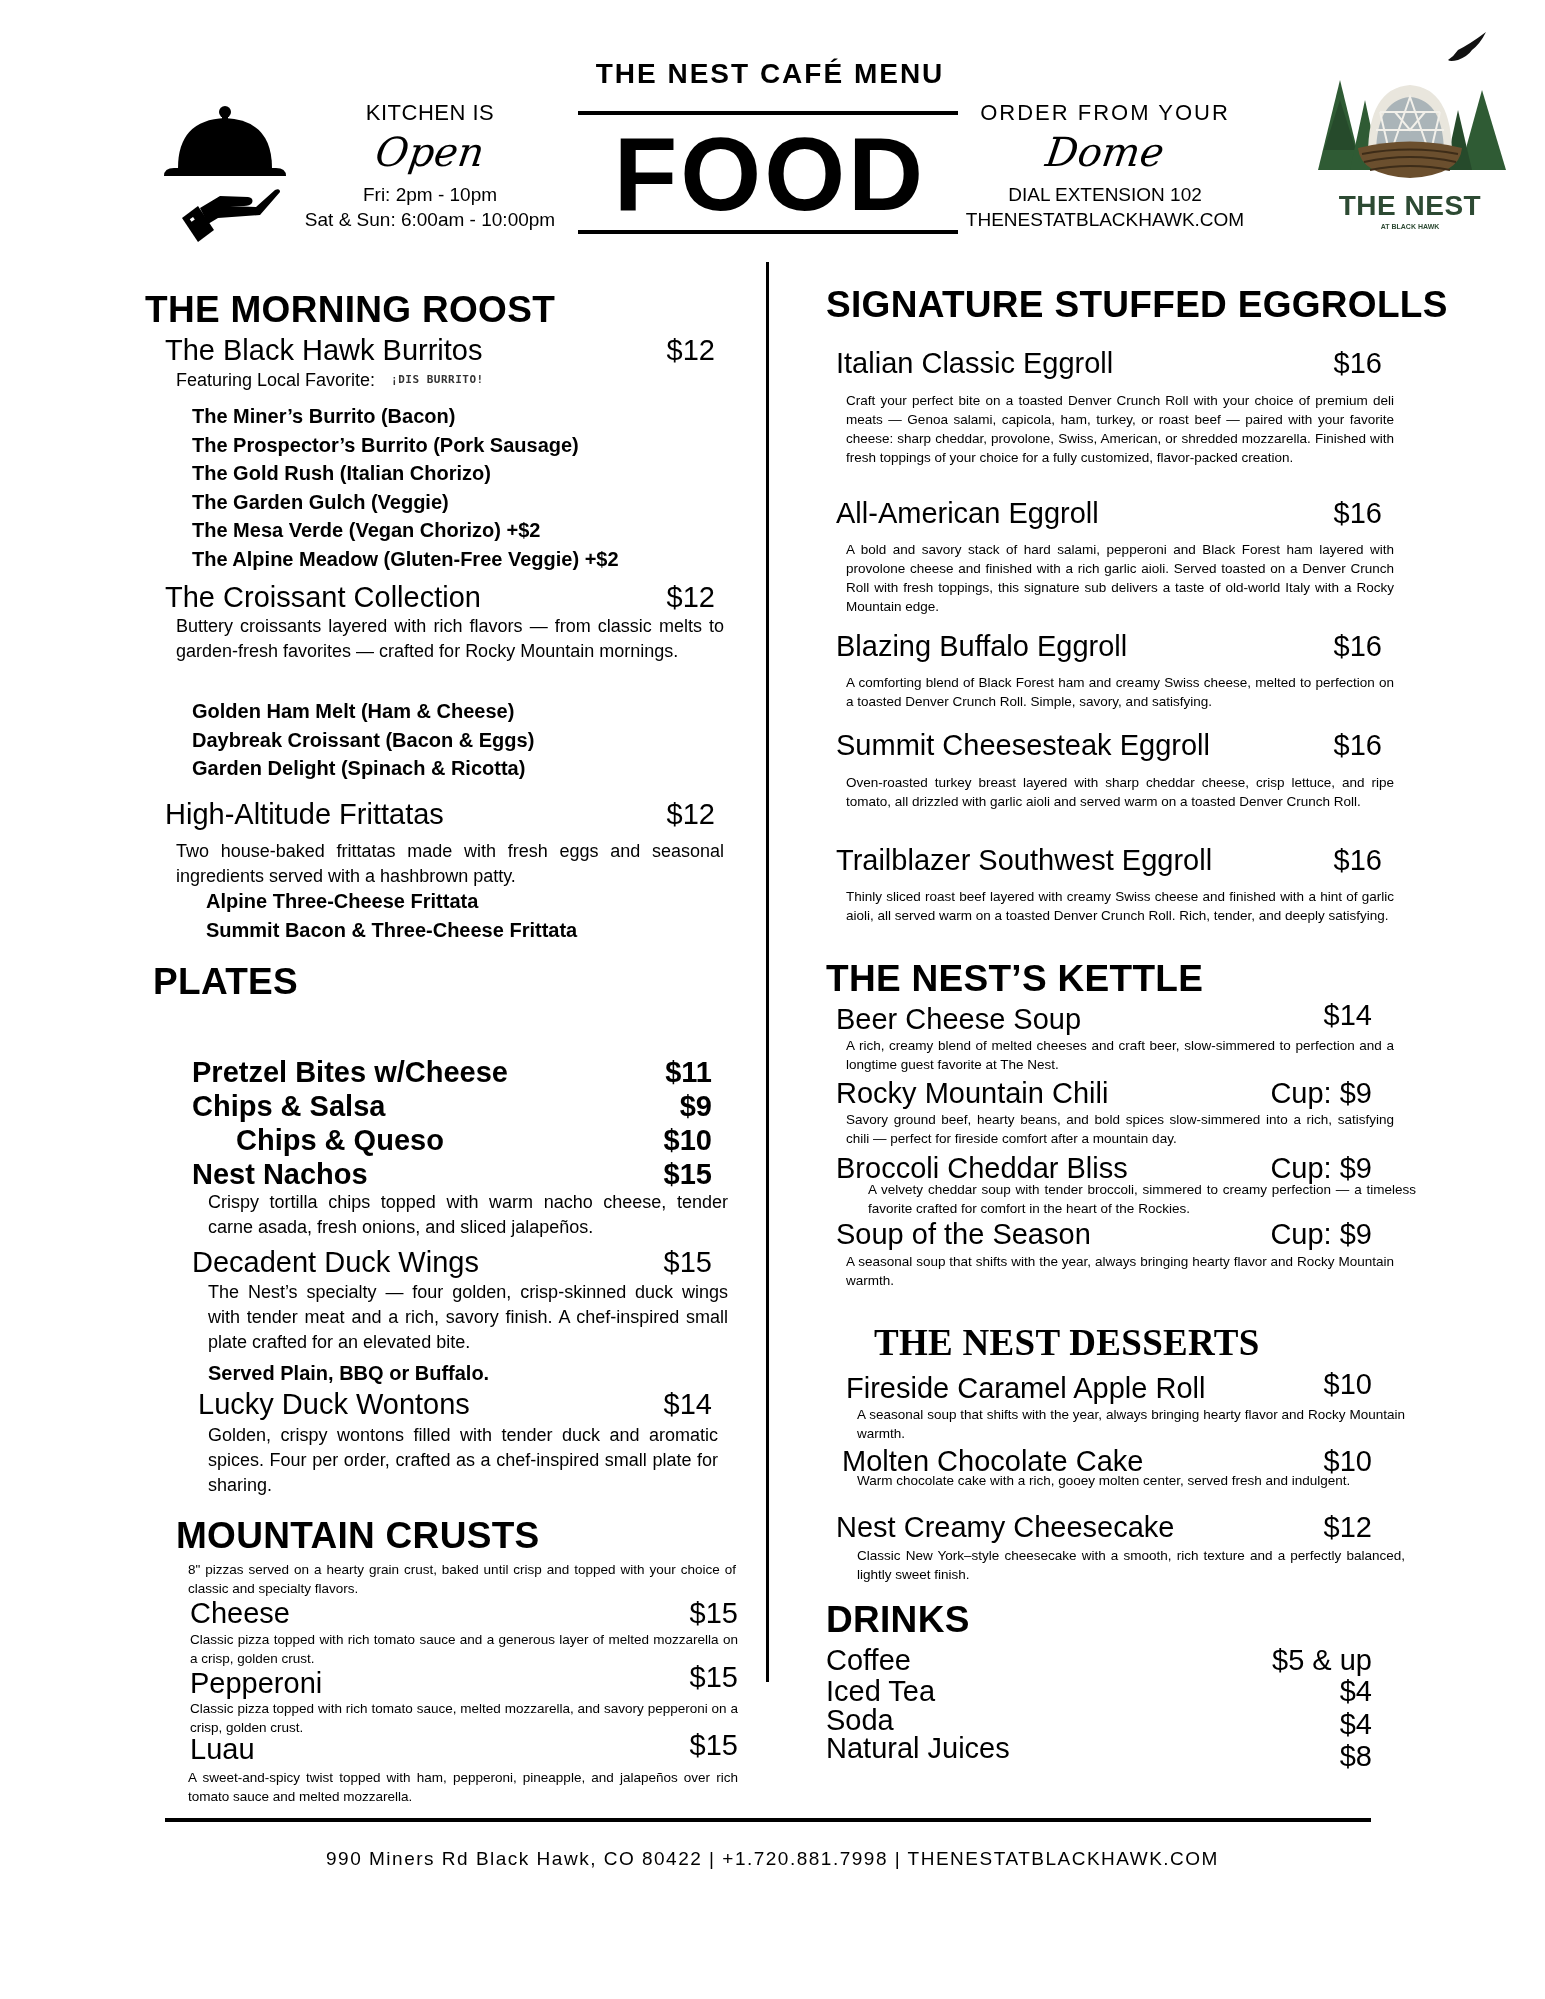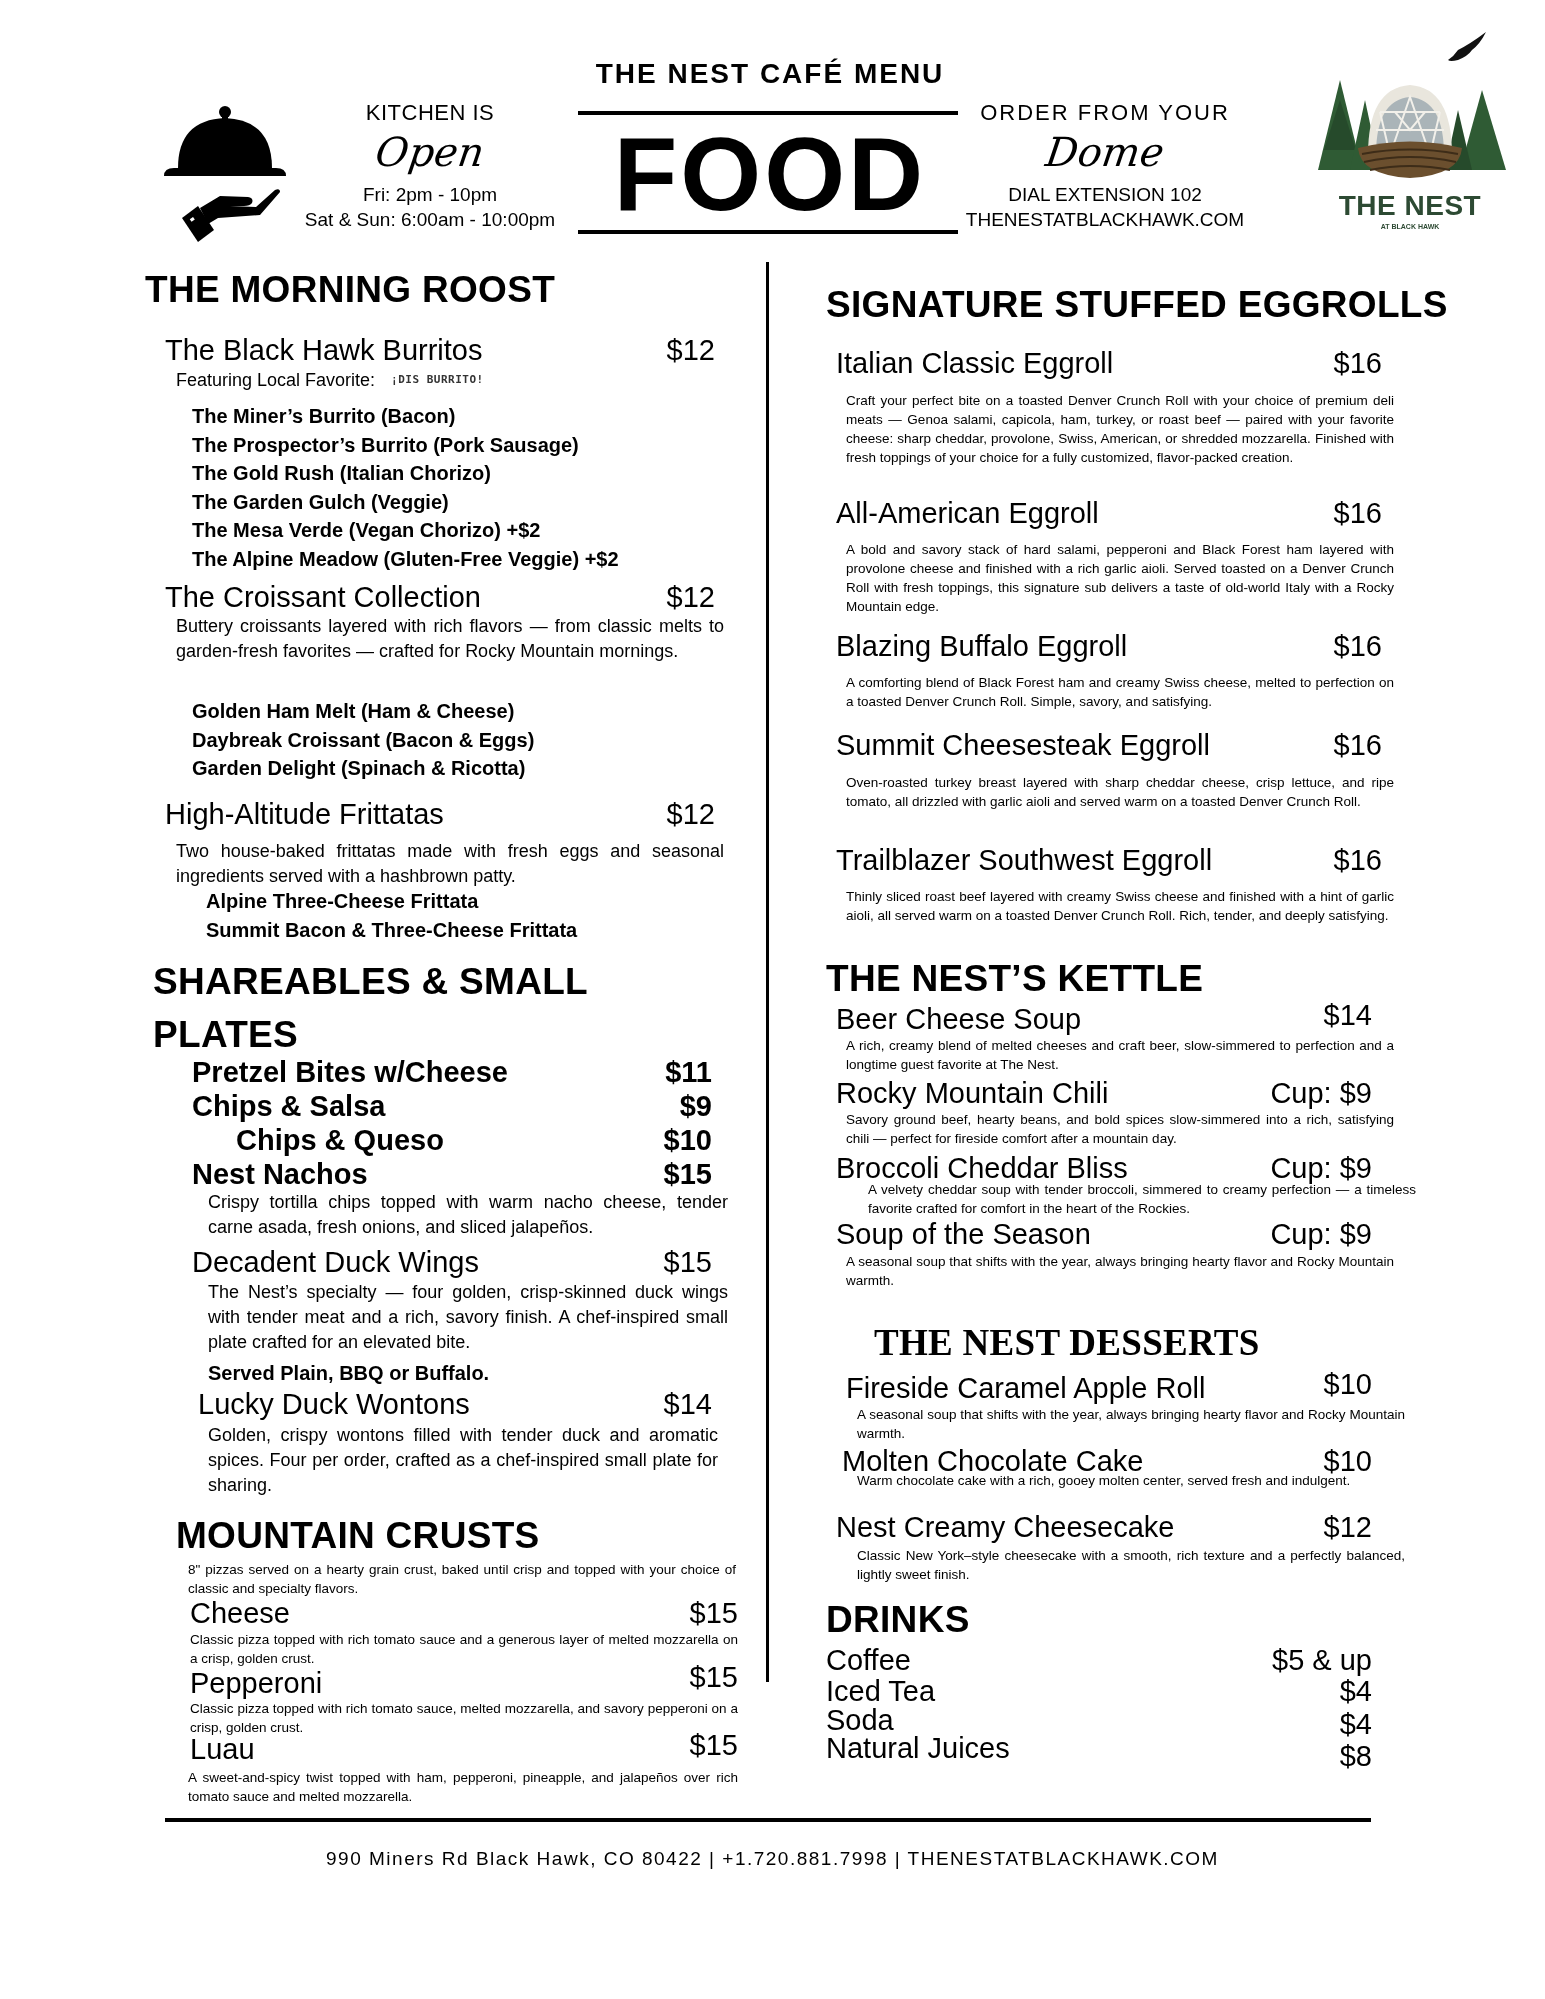--- a/index.html
+++ b/index.html
@@ -97,21 +97,21 @@
     </g>
     <path d="M48 118 Q100 105 152 118 Q150 145 100 148 Q50 145 48 118 Z" fill="#6b4f2e"></path>
     <path d="M52 124 Q100 115 148 124 M54 132 Q100 122 146 132 M60 140 Q100 132 140 140" stroke="#3d2c18" stroke-width="2" fill="none"></path>
   </svg>
   <div class="logo-title">THE NEST</div>
   <div class="logo-sub">AT BLACK HAWK</div>
 </div>
 
 <div class="abs col-divider"></div>
 
-<div class="sec-title" style="left:145px;top:268px;">THE MORNING ROOST</div>
+<div class="sec-title" style="left:145px;top:288px;">THE MORNING ROOST</div>
 
 <div class="item" style="left:165px;top:333px;width:550px;">
   <div class="item-name">The Black Hawk Burritos</div>
   <div class="item-price" style="right:0;">$12</div>
 </div>
 <div class="featuring" style="left:176px;top:370px;">
   <span>Featuring Local Favorite:</span><span class="dis-badge">¡DIS BURRITO!</span>
 </div>
 <div class="sub-list" style="left:192px;top:402px;">
   <div>The Miner’s Burrito (Bacon)</div>
@@ -137,21 +137,20 @@
   <div class="item-name">High-Altitude Frittatas</div>
   <div class="item-price" style="right:0;">$12</div>
 </div>
 <div class="desc" style="left:176px;top:839px;width:548px;">Two house-baked frittatas made with fresh eggs and seasonal ingredients served with a hashbrown patty.</div>
 <div class="sub-list" style="left:206px;top:887px;">
   <div>Alpine Three-Cheese Frittata</div>
   <div>Summit Bacon &amp; Three-Cheese Frittata</div>
 </div>
 
 <div class="sec-title" style="left:153px;top:955px;line-height:53px;">
-  <div>SHAREABLES &amp; SMALL</div>
   <div>PLATES</div>
 </div>
 
 <div class="item" style="left:192px;top:1055px;width:520px;">
   <div class="item-name" style="font-weight:bold;">Pretzel Bites w/Cheese</div>
   <div class="item-price" style="right:0;font-weight:bold;">$11</div>
 </div>
 <div class="item" style="left:192px;top:1089px;width:520px;">
   <div class="item-name" style="font-weight:bold;">Chips &amp; Salsa</div>
   <div class="item-price" style="right:0;font-weight:bold;">$9</div>

